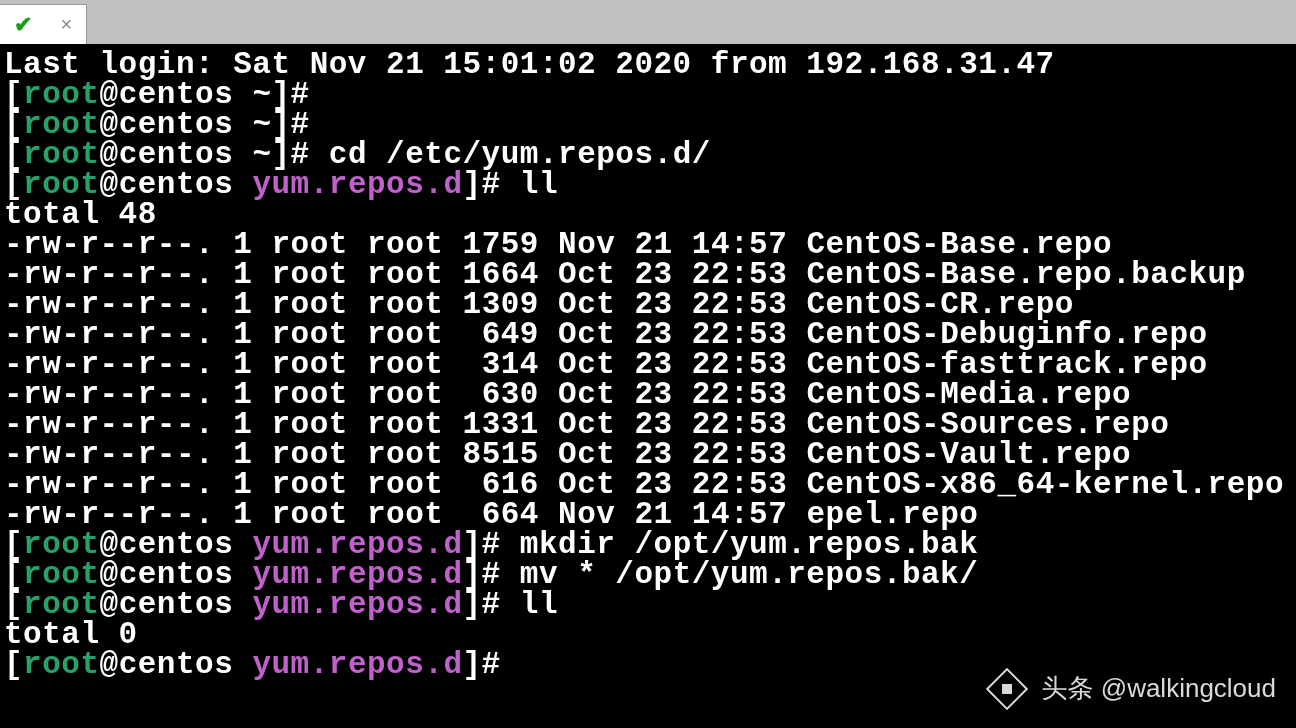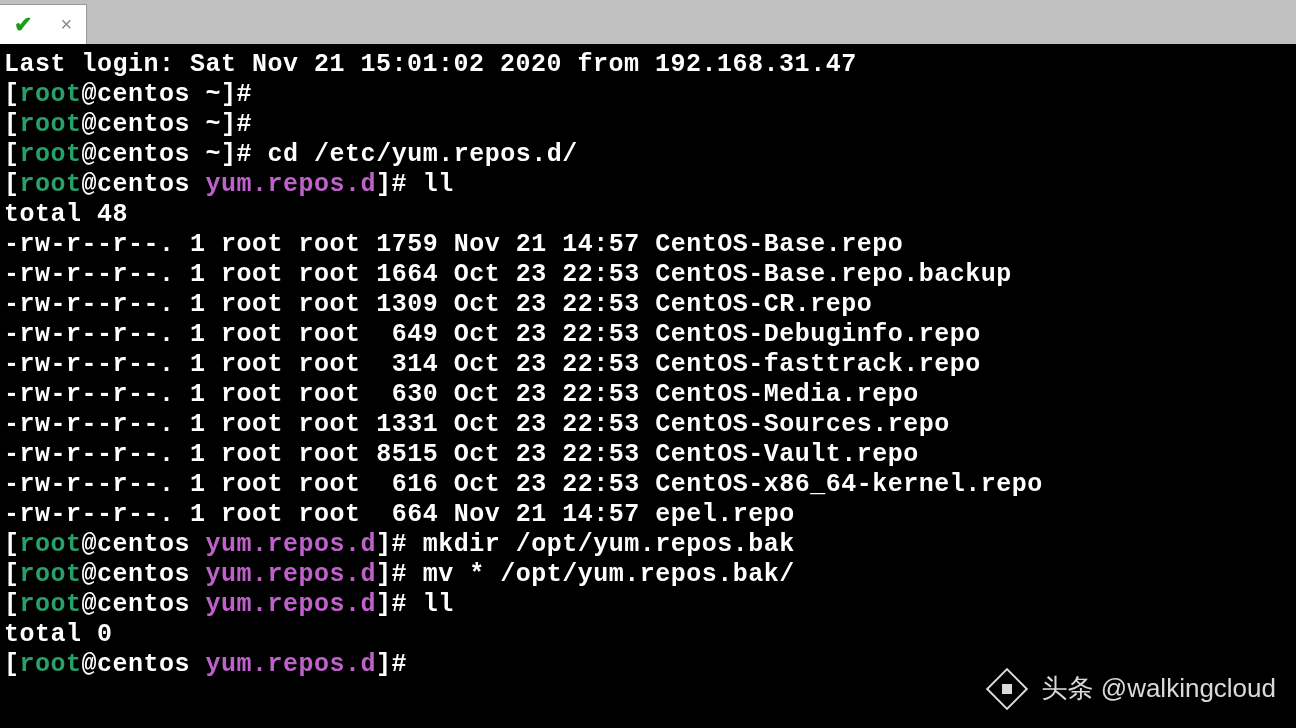--- a/index.html
+++ b/index.html
@@ -38,21 +38,21 @@
     }
     .tab .close-icon {
       color: #888;
       font-size: 20px;
       margin-left: 18px;
       font-weight: normal;
     }
     .terminal {
       background: #000;
       color: #fff;
-      font-size: 25px;
+      font-size: 31px;
       line-height: 30px;
       padding: 6px 4px;
       white-space: pre;
       letter-spacing: 0.5px;
       font-weight: bold;
     }
     .green { color: #26a269; }
     .magenta { color: #c061cb; }
     .white { color: #ffffff; }
     .watermark {

